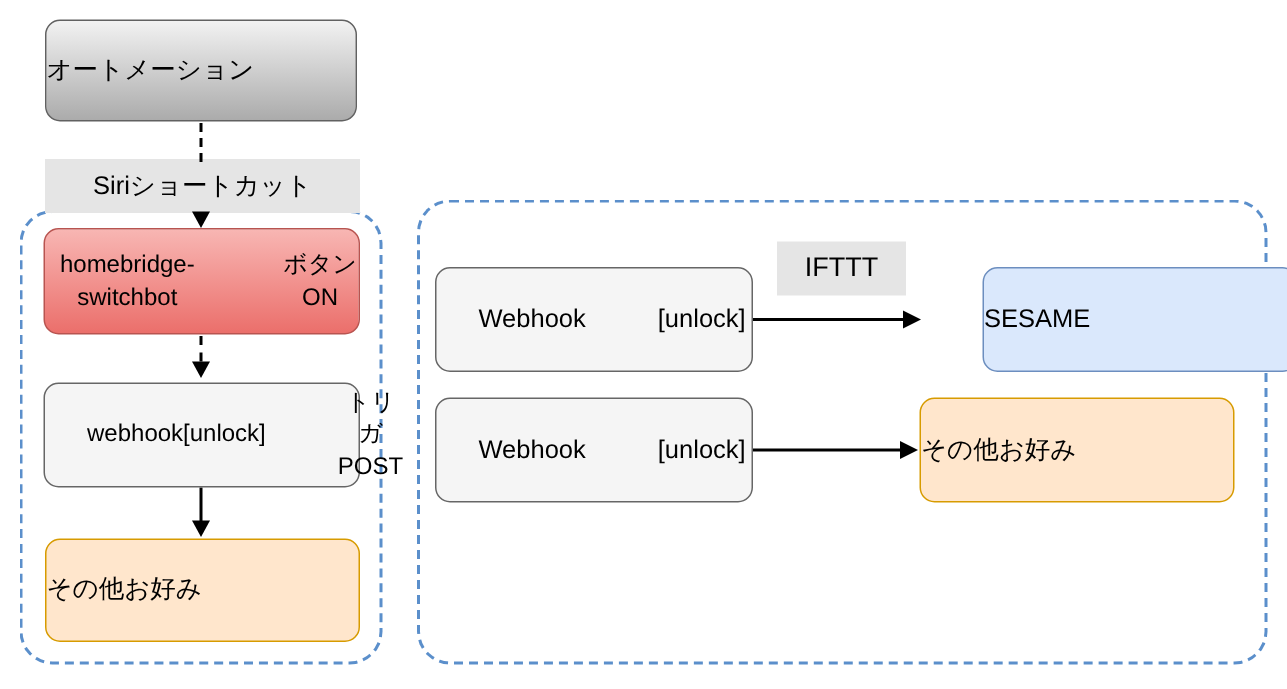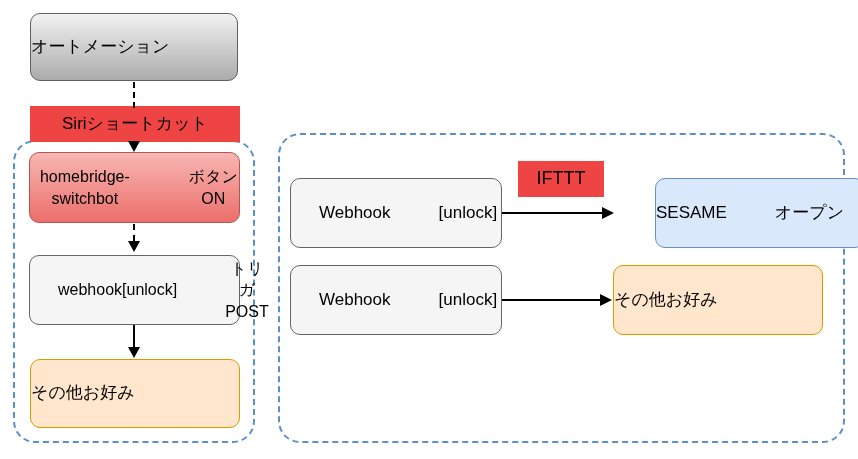--- a/index.html
+++ b/index.html
@@ -16,21 +16,21 @@
 
   
   .group {
     position: absolute;
     border: 2px dashed var(--dash-blue, #5b8fcb);
     border-radius: 22px;
     background: transparent;
   }
   .group-label {
     position: absolute;
-    background: #ef4444;
+    background: #e5e5e5;
     display: flex;
     align-items: center;
     justify-content: center;
     text-align: right;
     font-size: 17px;
     line-height: 1.2;
     white-space: nowrap;
   }
 
   
@@ -148,20 +148,19 @@
     <span>[unlock]</span>
   </div>
 
   <div class="node lightgray" style="left:290px; top:265px; width:212px; height:70px; font-size:17px;">
     <span>Webhook</span>
     <span>[unlock]</span>
   </div>
 
   <div class="node blue" style="left:615px; top:178px; width:210px; height:70px; font-size:17px;">
     <span>SESAME</span>
-    <span>オープン</span>
   </div>
 
   <div class="node orange" style="left:613px; top:265px; width:210px; height:70px; font-size:17px;">
     <span>その他お好み</span>
   </div>
 
 </div>
 
 </body></html>

